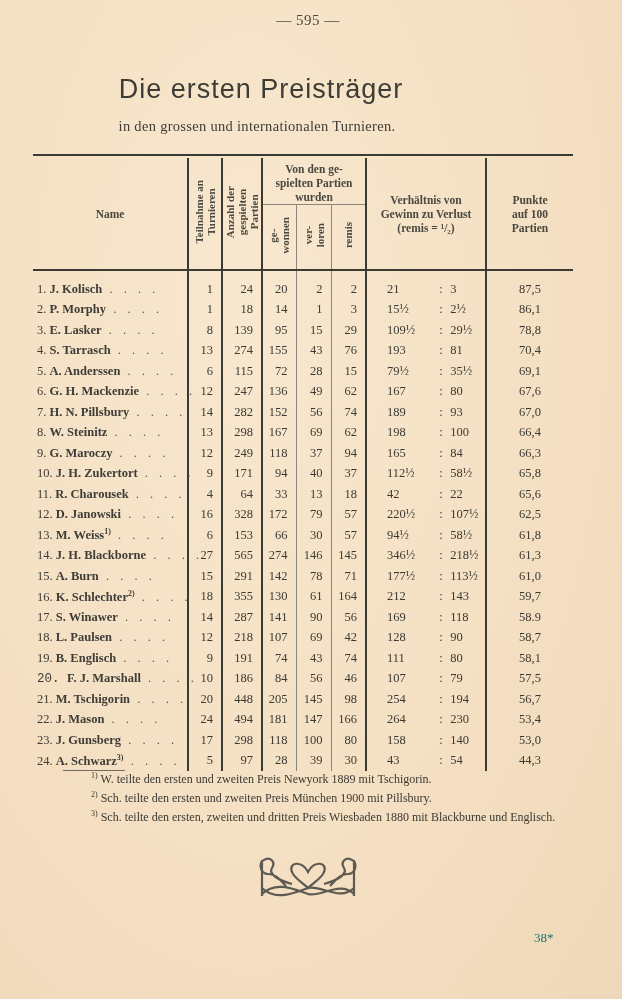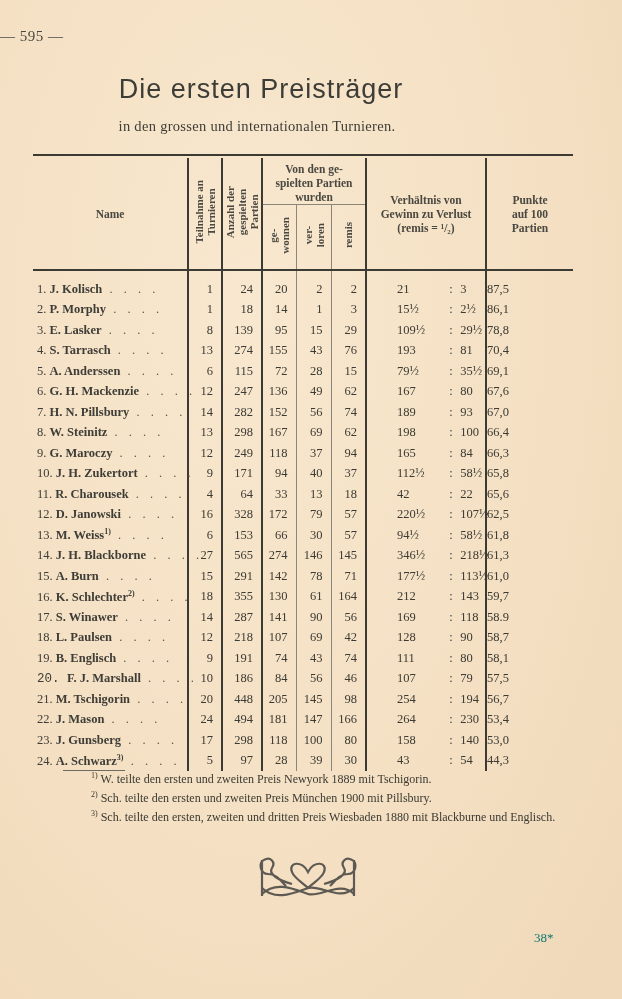--- a/index.html
+++ b/index.html
@@ -5,22 +5,22 @@
   html, body { margin: 0; padding: 0; }
   body {
     width: 622px; height: 999px; overflow: hidden;
     background: #f6e3c8;
     background-image: radial-gradient(ellipse at 40% 30%, #f8e8cf 0%, #f4dfc2 60%, #efd8b9 100%);
     color: #3b3a33;
     font-family: "Liberation Serif", "DejaVu Serif", serif;
     position: relative;
   }
   .page-number {
-    position: absolute; top: 28px; left: 0; width: 616px;
-    font-size: 15px; letter-spacing: 0.5px; color: #4a4840;
+    position: absolute; top: 12px; left: 0; width: 616px;
+    text-align: center; font-size: 15px; letter-spacing: 0.5px; color: #4a4840;
   }
   .title {
     position: absolute; top: 74px; left: 0; width: 522px; text-align: center;
     font-family: "Liberation Sans", "DejaVu Sans", sans-serif;
     font-size: 27px; letter-spacing: 1px; color: #3d3c36;
   }
   .subtitle {
     position: absolute; top: 118px; left: 0; width: 514px; text-align: center;
     font-size: 14.5px; color: #3d3c36; letter-spacing: 0.3px;
   }
@@ -39,24 +39,24 @@
   .vthick { border-left: 2px solid #3b3a33; }
   .vthin { border-left: 1px solid #8a867a; }
   .rot {
     writing-mode: vertical-rl; transform: rotate(180deg);
     display: inline-block; text-align: center; font-weight: bold; font-size: 11px; line-height: 12px;
   }
   td { padding: 0; height: 20.5px; text-align: right; }
   td.name { text-align: left; padding-left: 4px; white-space: nowrap; font-weight: bold; font-size: 12.5px; color: #3e3d37; }
   td.name .dots { font-weight: normal; letter-spacing: 4px; color: #5a574e; }
   td.num { padding-right: 8px; }
-  td.ratio { text-align: left; padding-left: 30px; white-space: nowrap; }
+  td.ratio { text-align: left; padding-left: 20px; white-space: nowrap; }
   td.ratio .w { display: inline-block; width: 48px; text-align: left; }
   td.ratio .c { display: inline-block; width: 12px; text-align: center; }
-  td.pts { text-align: left; }
+  td.pts { text-align: center; }
   tbody tr:first-child td { padding-top: 8px; }
   sup.fn { font-size: 8px; }
   .footrule { position: absolute; top: 770px; left: 63px; width: 62px; border-top: 1px solid #6e6b62; }
   .footnotes {
     position: absolute; top: 768px; left: 63px; width: 520px;
     font-size: 12px; line-height: 16px; color: #3b3a33;
   }
   .footnotes p { margin: 0; text-indent: 28px; }
   .ornament { position: absolute; top: 850px; left: 256px; width: 104px; height: 52px; }
   .signature { position: absolute; top: 930px; left: 534px; font-size: 13px; color: #0f766e; }

